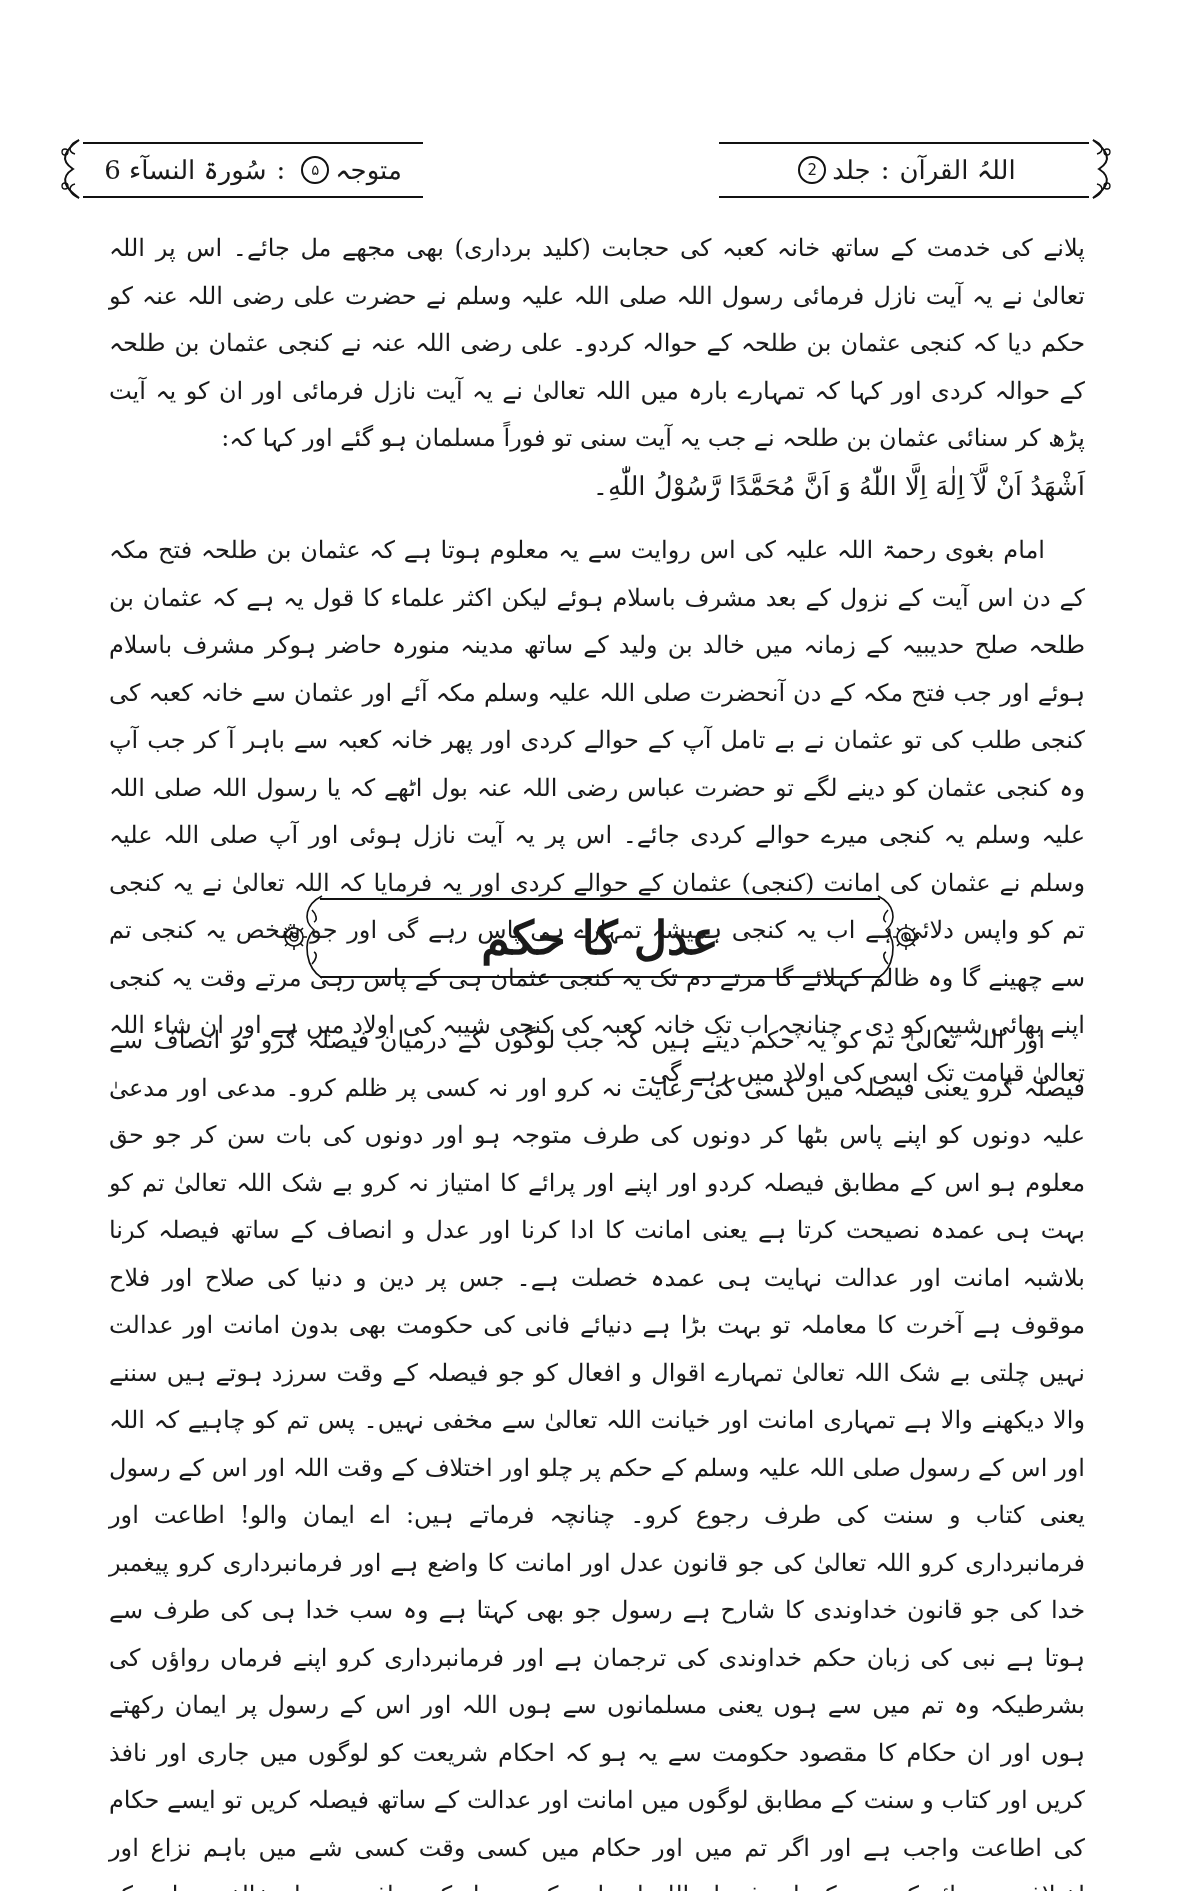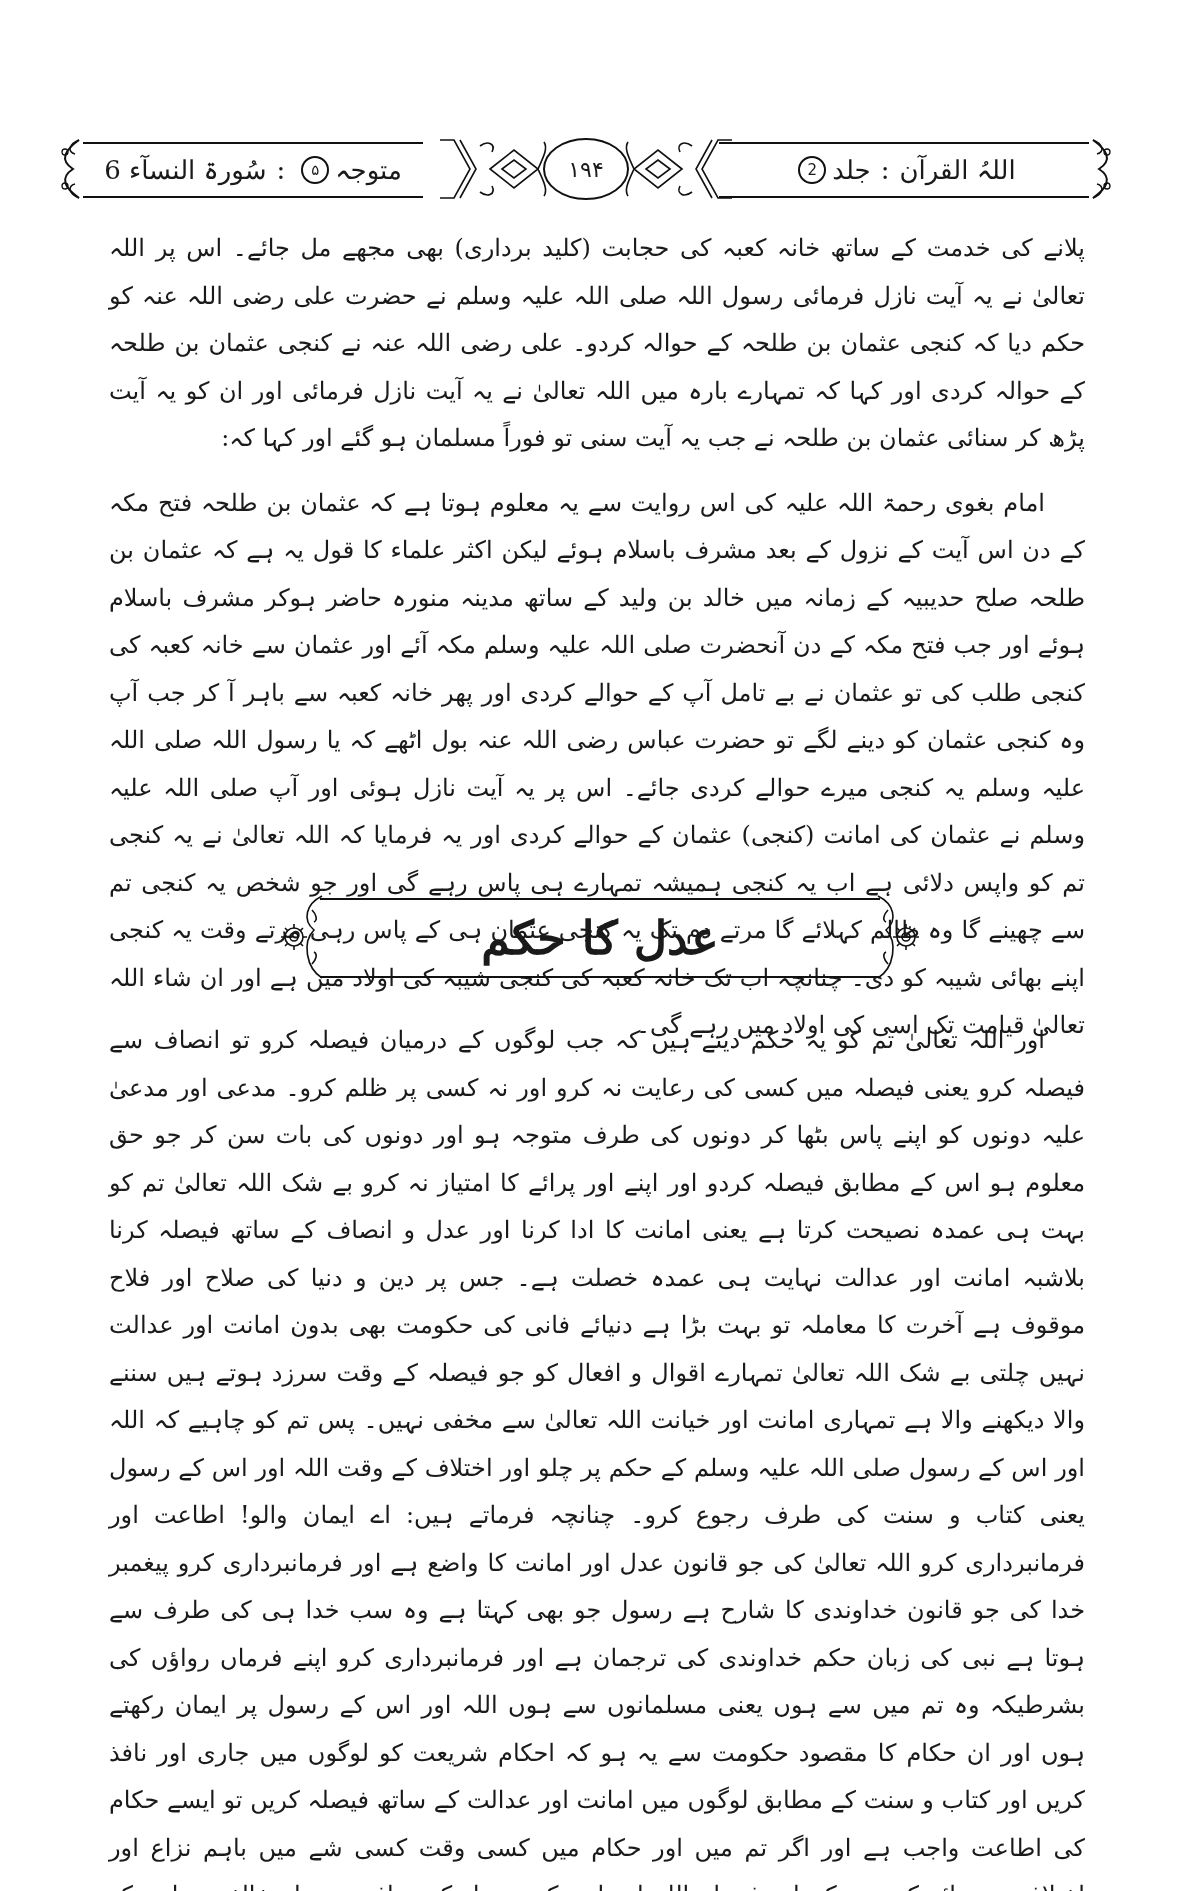--- a/index.html
+++ b/index.html
@@ -74,41 +74,20 @@
     <circle cx="10" cy="50" r="3" fill="none" stroke="#111" stroke-width="1.3"></circle>
   </svg>
 
   <div class="hdr-box hdr-left">
     <span class="txt">متوجہ</span>
     <span class="circled">۵</span>
     <span class="txt colon">:</span>
     <span class="txt">سُورۃ النسآء 6</span>
   </div>
 
-  <div class="center-ornament">
-    <svg width="292" height="66" viewBox="0 0 292 66">
-      <ellipse cx="146" cy="33" rx="42" ry="30" fill="none" stroke="#111" stroke-width="2"></ellipse>
-      <g fill="none" stroke="#111" stroke-width="1.6">
-        <path d="M0 4 L14 4 L30 33 L14 62 L0 62"></path>
-        <path d="M20 4 L36 33 L20 62"></path>
-        <path d="M50 33 L74 14 L98 33 L74 52 Z"></path>
-        <path d="M62 33 L74 24 L86 33 L74 42 Z"></path>
-        <path d="M98 33 C104 20, 108 12, 104 6 M98 33 C104 46, 108 54, 104 60"></path>
-        <path d="M40 10 C48 4, 56 8, 52 16 M40 56 C48 62, 56 58, 52 50"></path>
-        <path d="M104 33 L146 33" stroke-width="0"></path>
-        <path d="M292 4 L278 4 L262 33 L278 62 L292 62"></path>
-        <path d="M272 4 L256 33 L272 62"></path>
-        <path d="M242 33 L218 14 L194 33 L218 52 Z"></path>
-        <path d="M230 33 L218 24 L206 33 L218 42 Z"></path>
-        <path d="M194 33 C188 20, 184 12, 188 6 M194 33 C188 46, 184 54, 188 60"></path>
-        <path d="M252 10 C244 4, 236 8, 240 16 M252 56 C244 62, 236 58, 240 50"></path>
-      </g>
-    </svg>
-    <span class="page-number">۱۹۴</span>
-  </div>
 
   <div class="hdr-box hdr-right">
     <span class="txt">اللہُ القرآن</span>
     <span class="txt colon">:</span>
     <span class="txt">جلد</span>
     <span class="circled">2</span>
   </div>
 
   <svg class="end-ornament end-right" viewBox="0 0 28 66">
     <path d="M4 4 C18 14, 24 24, 10 33 C24 42, 18 52, 4 62" fill="none" stroke="#111" stroke-width="2"></path>
@@ -116,20 +95,21 @@
     <circle cx="18" cy="16" r="3" fill="none" stroke="#111" stroke-width="1.3"></circle>
     <circle cx="18" cy="50" r="3" fill="none" stroke="#111" stroke-width="1.3"></circle>
   </svg>
 </div>
 
 <div class="text-block block-1">
   <p class="para">
     <span>پلانے کی خدمت کے ساتھ خانہ کعبہ کی حجابت (کلید برداری) بھی مجھے مل جائے۔ اس پر اللہ تعالیٰ نے یہ آیت نازل فرمائی رسول اللہ</span>
     <span>صلی اللہ علیہ وسلم نے حضرت علی رضی اللہ عنہ کو حکم دیا کہ کنجی عثمان بن طلحہ کے حوالہ کردو۔ علی رضی اللہ عنہ نے کنجی عثمان بن طلحہ کے حوالہ کردی اور کہا کہ تمہارے بارہ</span>
     <span>میں اللہ تعالیٰ نے یہ آیت نازل فرمائی اور ان کو یہ آیت پڑھ کر سنائی عثمان بن طلحہ نے جب یہ آیت سنی تو فوراً مسلمان ہو گئے اور کہا کہ:</span>
+    <span class="shahada">اَشْهَدُ اَنْ لَّآ اِلٰهَ اِلَّا اللّٰهُ وَ اَنَّ مُحَمَّدًا رَّسُوْلُ اللّٰهِ۔</span>
   </p>
   <p class="para indent">امام بغوی رحمۃ اللہ علیہ کی اس روایت سے یہ معلوم ہوتا ہے کہ عثمان بن طلحہ فتح مکہ کے دن اس آیت کے نزول کے بعد مشرف باسلام ہوئے لیکن اکثر علماء کا قول یہ ہے کہ عثمان بن طلحہ صلح حدیبیہ کے زمانہ میں خالد بن ولید کے ساتھ مدینہ منورہ حاضر ہوکر مشرف باسلام ہوئے اور جب فتح مکہ کے دن آنحضرت صلی اللہ علیہ وسلم مکہ آئے اور عثمان سے خانہ کعبہ کی کنجی طلب کی تو عثمان نے بے تامل آپ کے حوالے کردی اور پھر خانہ کعبہ سے باہر آ کر جب آپ وہ کنجی عثمان کو دینے لگے تو حضرت عباس رضی اللہ عنہ بول اٹھے کہ یا رسول اللہ صلی اللہ علیہ وسلم یہ کنجی میرے حوالے کردی جائے۔ اس پر یہ آیت نازل ہوئی اور آپ صلی اللہ علیہ وسلم نے عثمان کی امانت (کنجی) عثمان کے حوالے کردی اور یہ فرمایا کہ اللہ تعالیٰ نے یہ کنجی تم کو واپس دلائی ہے اب یہ کنجی ہمیشہ تمہارے ہی پاس رہے گی اور جو شخص یہ کنجی تم سے چھینے گا وہ ظالم کہلائے گا مرتے دم تک یہ کنجی عثمان ہی کے پاس رہی مرتے وقت یہ کنجی اپنے بھائی شیبہ کو دی۔ چنانچہ اب تک خانہ کعبہ کی کنجی شیبہ کی اولاد میں ہے اور ان شاء اللہ تعالیٰ قیامت تک اسی کی اولاد میں رہے گی۔</p>
 </div>
 
 <div class="section-heading">
   <svg class="sh-orn sh-orn-left" viewBox="0 0 46 94">
     <g fill="none" stroke="#111" stroke-width="1.6">
       <path d="M42 6 C26 14, 22 30, 34 40 C22 52, 26 78, 42 88"></path>
       <circle cx="14" cy="47" r="9"></circle>
       <circle cx="14" cy="47" r="4"></circle>

